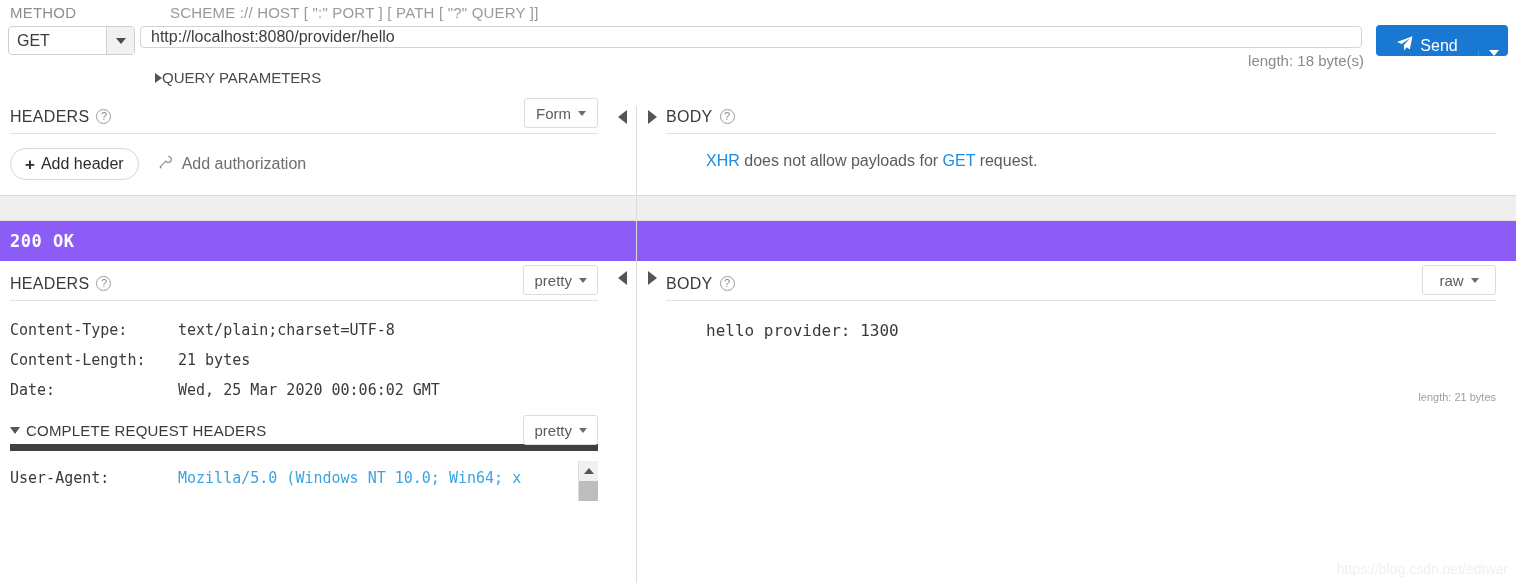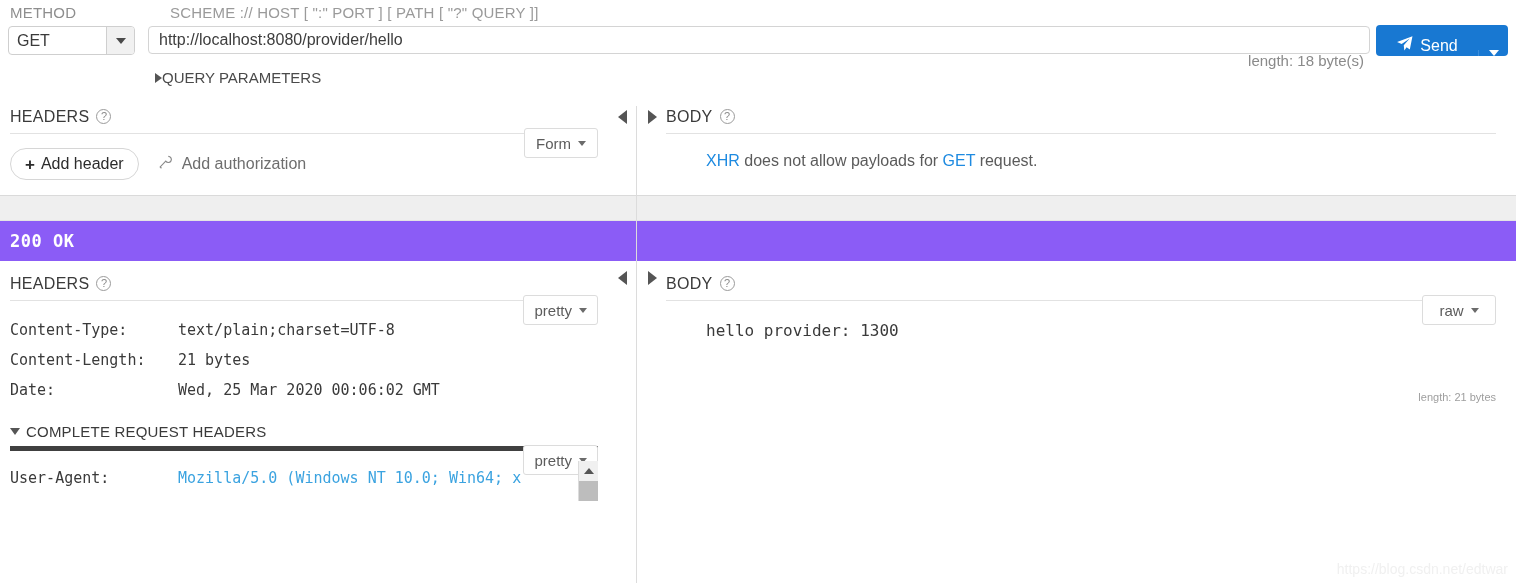--- a/index.html
+++ b/index.html
@@ -36,22 +36,22 @@
   .method-select .caret-box {
     width:28px; border-left:1px solid #cfcfcf;
     background:#f1f1f1;
     display:flex; align-items:center; justify-content:center;
   }
   .caret-dn {
     width:0;height:0;border-left:5px solid transparent;
     border-right:5px solid transparent;border-top:6px solid #4a4a4a;
   }
   .url-input {
-    position:absolute; left:148px; top:26px;
-    width:1222px; height:28px;
+    position:absolute; left:140px; top:26px;
+    width:1222px; height:22px;
     border:1px solid #d4d4d4; border-radius:4px;
     background:#fff; font-size:16px; color:#3d3d3d;
     padding:0 10px; font-family:"Liberation Sans", sans-serif;
     outline:none;
   }
   .send-btn {
     position:absolute; left:1376px; top:25px;
     width:132px; height:31px;
     background:#1878d2; border-radius:4px;
     display:flex; align-items:flex-end; color:#fff; cursor:pointer;
@@ -123,21 +123,21 @@
     display:inline-flex; align-items:center; justify-content:center;
     width:15px; height:15px; border:1px solid #9b9b9b; border-radius:50%;
     font-size:11px; color:#8b8b8b; margin-left:7px; line-height:1;
     font-family:"Liberation Sans", sans-serif;
   }
   .mini-select {
     position:absolute; right:0; top:-2px;
     min-width:74px; height:30px;
     border:1px solid #dcdcdc; border-radius:3px; background:#fff;
     display:flex; align-items:center; justify-content:center; gap:7px;
-    font-size:15px; color:#5c5c5c; padding:0 10px; cursor:pointer;margin-top:30px;
+    font-size:15px; color:#5c5c5c; padding:0 10px; cursor:pointer;
   }
   .caret-sm {
     width:0;height:0;border-left:4px solid transparent;
     border-right:4px solid transparent;border-top:5px solid #6b6b6b;
   }
 
   .hdr-actions {
     display:flex; align-items:center; gap:18px;
     padding: 14px 0 0 10px;
   }
@@ -181,21 +181,21 @@
   .kvrow {
     display:flex; font-family:"DejaVu Sans Mono", monospace;
     font-size:15px; color:#3a3a3a; line-height:30px; white-space:pre;
   }
   .kvrow .k { width:168px; flex:none; }
   .kvrow .v { flex:1; }
   .kvrow .v.blue { color:#3ba3e0; }
 
   .crh-head {
     position:relative; height:34px; margin-top:12px;
-    border-bottom:5px solid #404040;
+    border-bottom:7px solid #404040;
     display:flex; align-items:center; gap:6px;
   }
   .crh-title { font-size:15px; color:#3a3a3a; letter-spacing:.2px; }
 
   .scroll-col {
     position:absolute; right:0; top:0;
     width:20px; height:40px;
     border-left:1px solid #dcdcdc;
   }
   .scroll-up {

